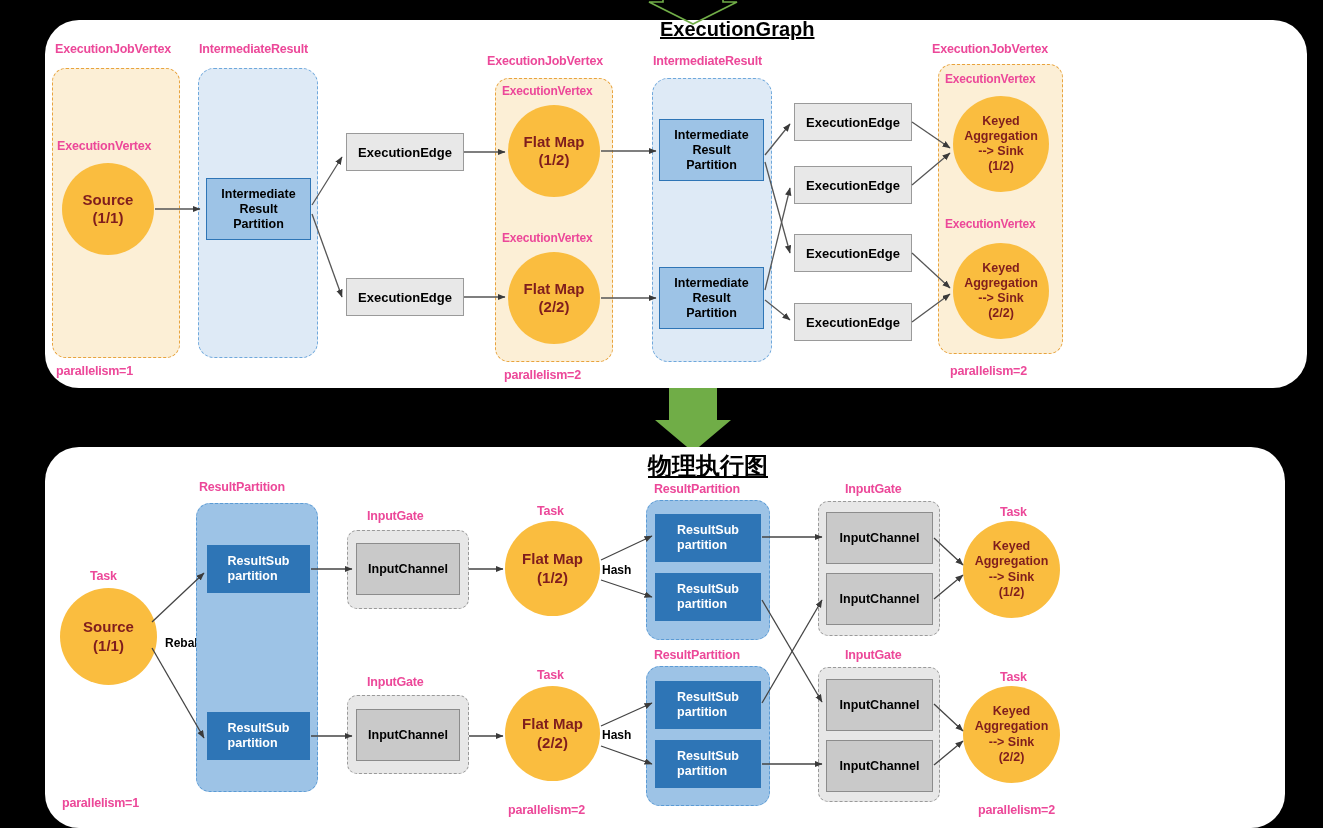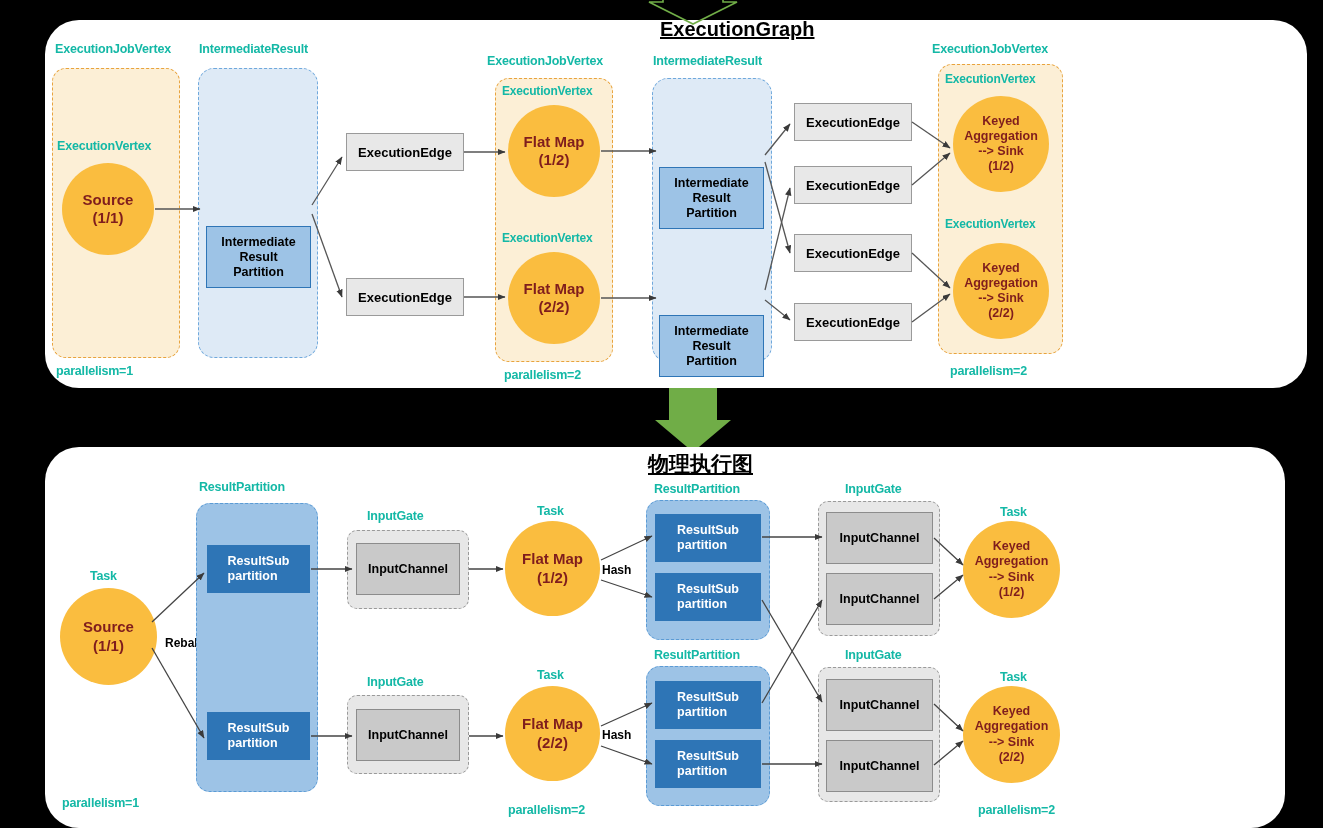--- a/index.html
+++ b/index.html
@@ -26,21 +26,21 @@
     font-size: 20px;
     color: #000;
     text-decoration: underline;
     white-space: nowrap;
   }
 
   .caption {
     position: absolute;
     font-size: 12.5px;
     font-weight: bold;
-    color: #14b8a6;
+    color: #ec4899;
     white-space: nowrap;
     letter-spacing: -0.2px;
   }
   .caption.small { font-size: 12px; }
 
   
   .jobvertex {
     position: absolute;
     background: #FCEFD6;
     border: 1.5px dashed #E8A33D;
@@ -80,21 +80,21 @@
   .circle.big { font-size: 15px; }
   .circle.small { font-size: 12.5px; }
 
   .irp {
     position: absolute;
     background: #9DC3E6;
     border: 1.2px solid #2E75B6;
     display: flex; align-items: center; justify-content: center;
     text-align: center;
     font-size: 12.5px; font-weight: bold; color: #000;
-    line-height: 1.2; white-space: pre-line; margin-top: 48px;
+    line-height: 1.2; white-space: pre-line;
   }
   .rsp {
     position: absolute;
     background: #2E75B6;
     display: flex; align-items: center; justify-content: center;
     text-align: left;
     font-size: 12.5px; font-weight: bold; color: #ffffff;
     line-height: 1.2; white-space: pre-line;
   }
   .execedge {
@@ -220,21 +220,21 @@
       <line x1="912" y1="322" x2="950" y2="294"></line>
     </g>
   </svg>
 
   <svg class="arrows greenarrow">
     <polygon points="669,388 717,388 717,420 731,420 693,452 655,420 669,420" fill="#70AD47"></polygon>
   </svg>
 
   <div class="panel" id="panel-phys"></div>
 
-  <div class="title" style="left:648px; top:450px; font-size:21px;">物理执行图</div>
+  <div class="title" style="left:648px; top:450px; font-size:24px;">物理执行图</div>
 
   <div class="caption" style="left:90px; top:569px;">Task</div>
   <div class="circle big" style="left:60px; top:588px; width:97px; height:97px;">Source
 (1/1)</div>
   <div class="caption" style="left:62px; top:796px;">parallelism=1</div>
   <div class="edgelabel" style="left:165px; top:636px;">Rebalance</div>
 
   <div class="caption" style="left:199px; top:480px;">ResultPartition</div>
   <div class="resultpartition" style="left:196px; top:503px; width:122px; height:289px;"></div>
   <div class="rsp" style="left:207px; top:545px; width:103px; height:48px;">ResultSub

